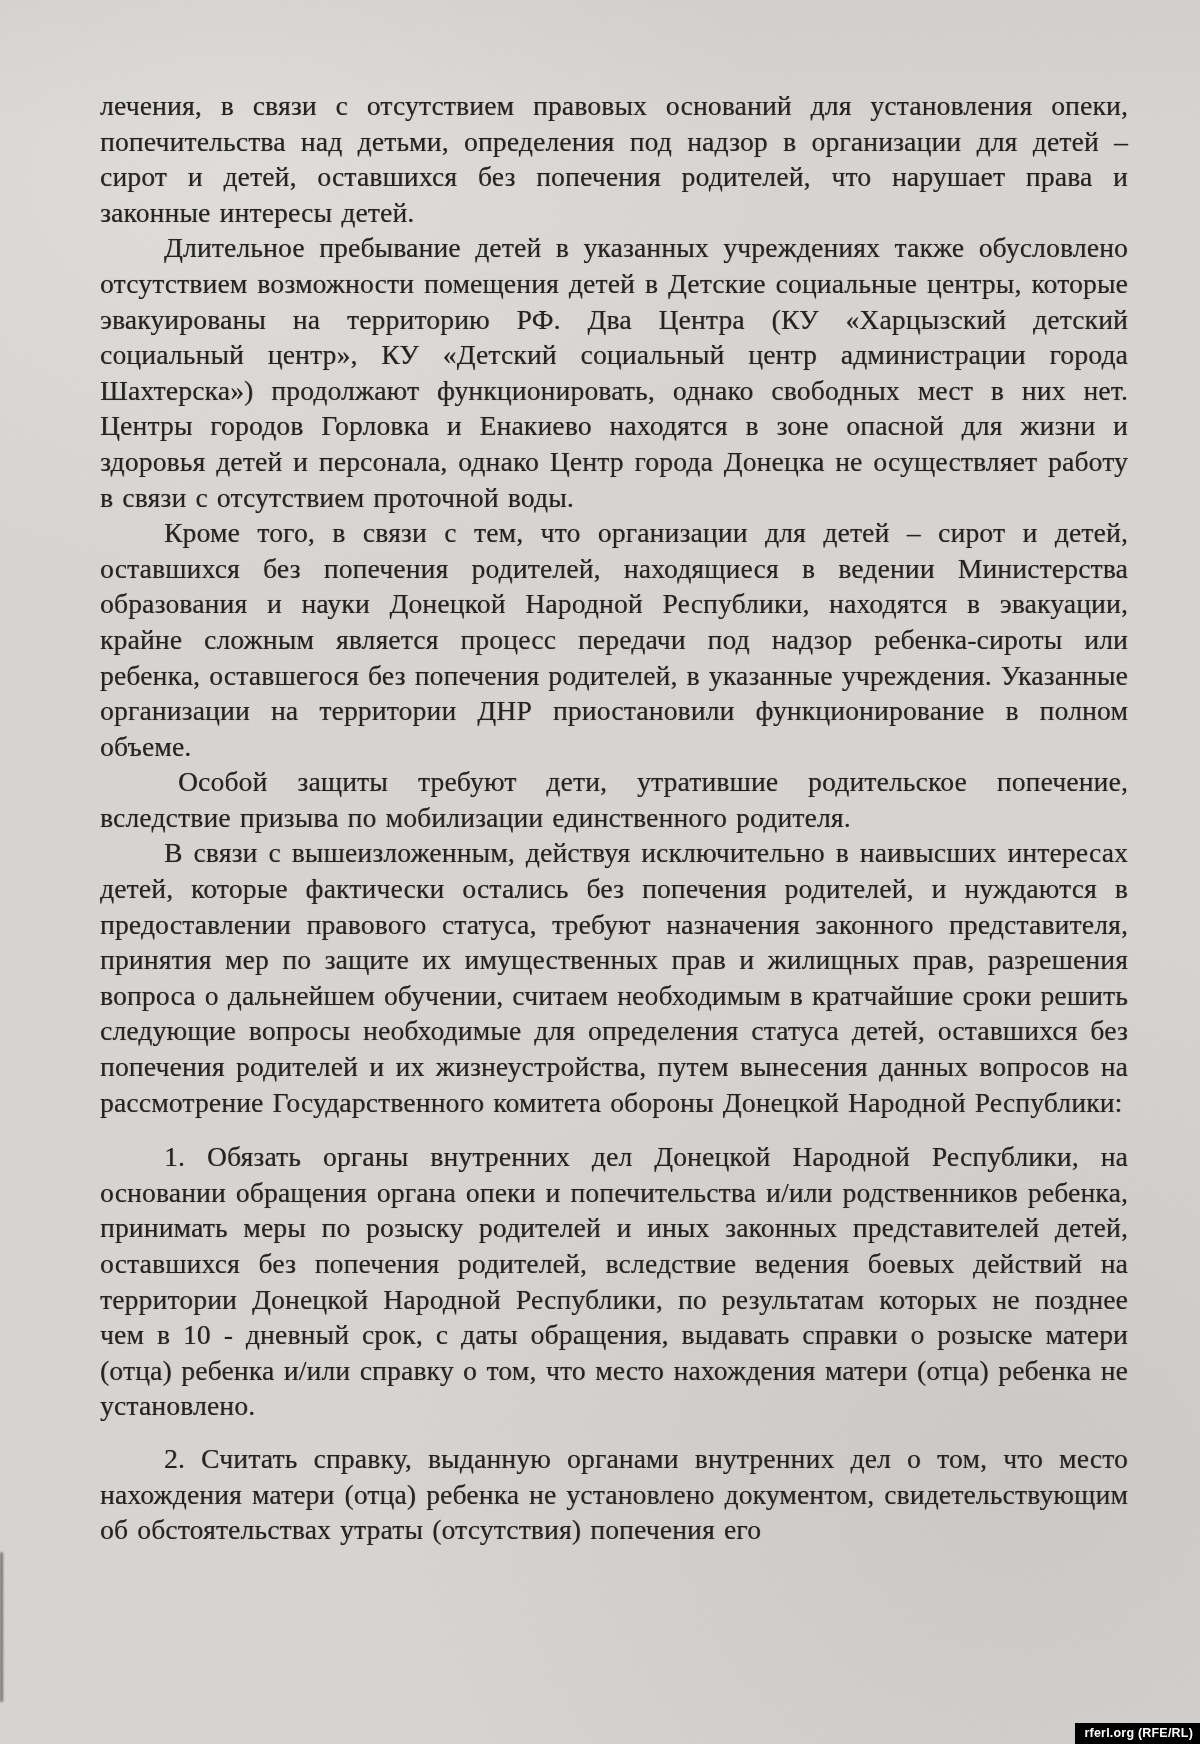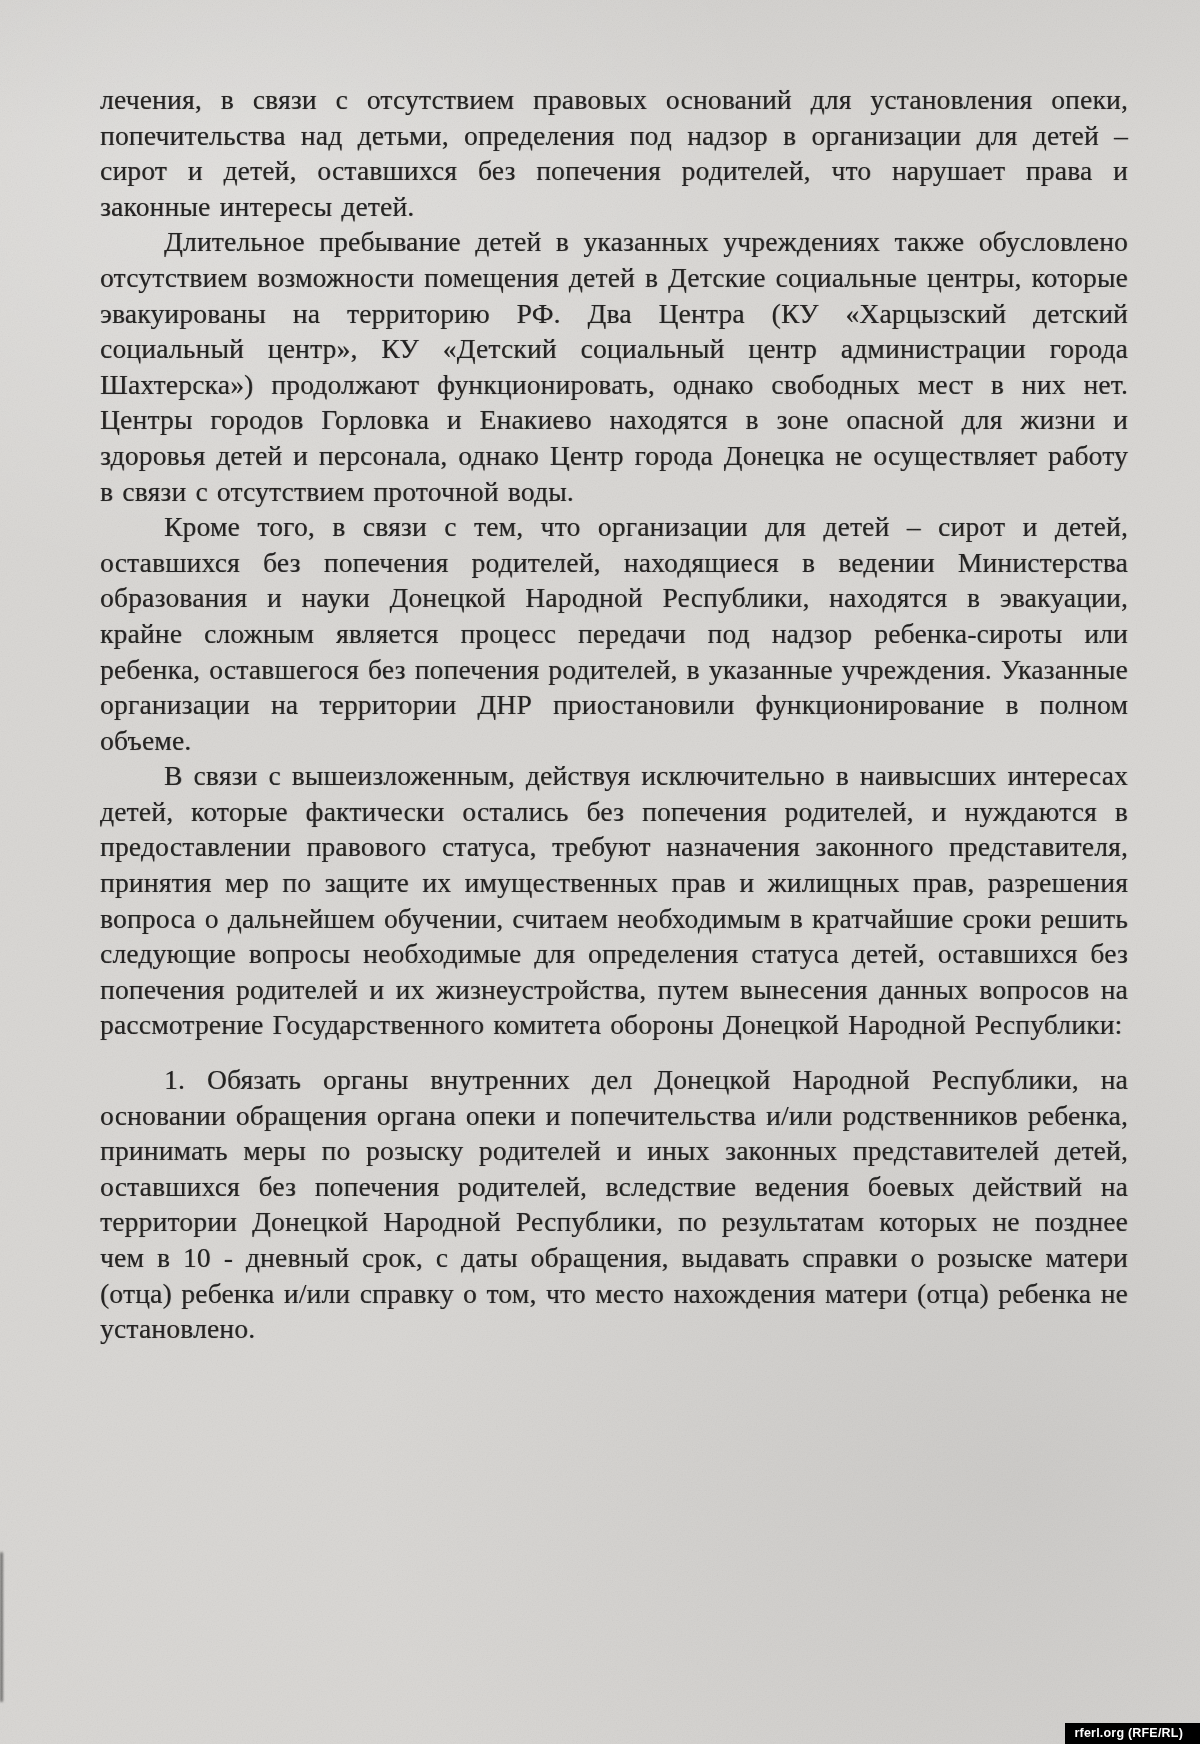--- a/index.html
+++ b/index.html
@@ -23,21 +23,21 @@
     inset: 0;
     background:
       radial-gradient(ellipse 900px 700px at 20% 10%, rgba(255,255,255,0.22), rgba(255,255,255,0) 60%),
       radial-gradient(ellipse 1000px 900px at 85% 85%, rgba(90,90,90,0.10), rgba(90,90,90,0) 65%),
       linear-gradient(180deg, rgba(120,120,120,0.06), rgba(120,120,120,0) 8%);
     pointer-events: none;
   }
   .text-block {
     position: absolute;
     left: 100px;
-    top: 82px;
+    top: 88px;
     width: 1028px;
     color: #1b1a19;
     font-size: 27.5px;
     line-height: 35.6px;
     letter-spacing: 0.2px;
     word-spacing: 2px;
     text-align: justify;
     filter: blur(0.35px);
     text-shadow: 0.4px 0.4px 0.7px rgba(25,22,20,0.55);
   }
@@ -70,35 +70,37 @@
   .watermark {
     position: absolute;
     right: 0;
     bottom: 0;
     background: #000000;
     color: #ffffff;
     font-family: "Liberation Sans", "DejaVu Sans", sans-serif;
     font-size: 12.5px;
     font-weight: bold;
     line-height: 1;
-    padding: 4px 17px 5px 10px;
+    padding: 4px 7px 5px 10px;
     letter-spacing: 0.2px;
   }
 </style>
 </head>
 <body>
 
 <div class="page">
 
   <div class="text-block">
     <p class="para continuation">лечения, в связи с отсутствием правовых оснований для установления опеки, попечительства над детьми, определения под надзор в организации для детей – сирот и детей, оставшихся без попечения родителей, что нарушает права и законные интересы детей.</p>
     <p class="para">Длительное пребывание детей в указанных учреждениях также обусловлено отсутствием возможности помещения детей в Детские социальные центры, которые эвакуированы на территорию РФ. Два Центра (КУ «Харцызский детский социальный центр», КУ «Детский социальный центр администрации города Шахтерска») продолжают функционировать, однако свободных мест в них нет. Центры городов Горловка и Енакиево находятся в зоне опасной для жизни и здоровья детей и персонала, однако Центр города Донецка не осуществляет работу в связи с отсутствием проточной воды.</p>
     <p class="para">Кроме того, в связи с тем, что организации для детей – сирот и детей, оставшихся без попечения родителей, находящиеся в ведении Министерства образования и науки Донецкой Народной Республики, находятся в эвакуации, крайне сложным является процесс передачи под надзор ребенка-сироты или ребенка, оставшегося без попечения родителей, в указанные учреждения. Указанные организации на территории ДНР приостановили функционирование в полном объеме.</p>
+    <p class="para wide-indent">Особой защиты требуют дети, утратившие родительское попечение, вследствие призыва по мобилизации единственного родителя.</p>
     <p class="para">В связи с вышеизложенным, действуя исключительно в наивысших интересах детей, которые фактически остались без попечения родителей, и нуждаются в предоставлении правового статуса, требуют назначения законного представителя, принятия мер по защите их имущественных прав и жилищных прав, разрешения вопроса о дальнейшем обучении, считаем необходимым в кратчайшие сроки решить следующие вопросы необходимые для определения статуса детей, оставшихся без попечения родителей и их жизнеустройства, путем вынесения данных вопросов на рассмотрение Государственного комитета обороны Донецкой Народной Республики:</p>
     <p class="para numbered-1">1. Обязать органы внутренних дел Донецкой Народной Республики, на основании обращения органа опеки и попечительства и/или родственников ребенка, принимать меры по розыску родителей и иных законных представителей детей, оставшихся без попечения родителей, вследствие ведения боевых действий на территории Донецкой Народной Республики, по результатам которых не позднее чем в 10 - дневный срок, с даты обращения, выдавать справки о розыске матери (отца) ребенка и/или справку о том, что место нахождения матери (отца) ребенка не установлено.</p>
+    <p class="para numbered-2">2. Считать справку, выданную органами внутренних дел о том, что место нахождения матери (отца) ребенка не установлено документом, свидетельствующим об обстоятельствах утраты (отсутствия) попечения его</p>
   </div>
 
   <div class="edge-artifact"></div>
 
   <svg class="grain" width="1200" height="1744" xmlns="http://www.w3.org/2000/svg" aria-hidden="true">
     <filter id="paperNoise" x="0" y="0" width="100%" height="100%">
       <feTurbulence type="fractalNoise" baseFrequency="0.8" numOctaves="2" stitchTiles="stitch" result="n"></feTurbulence>
       <feColorMatrix in="n" type="saturate" values="0"></feColorMatrix>
       <feComponentTransfer>
         <feFuncA type="linear" slope="0.22" intercept="0"></feFuncA>

